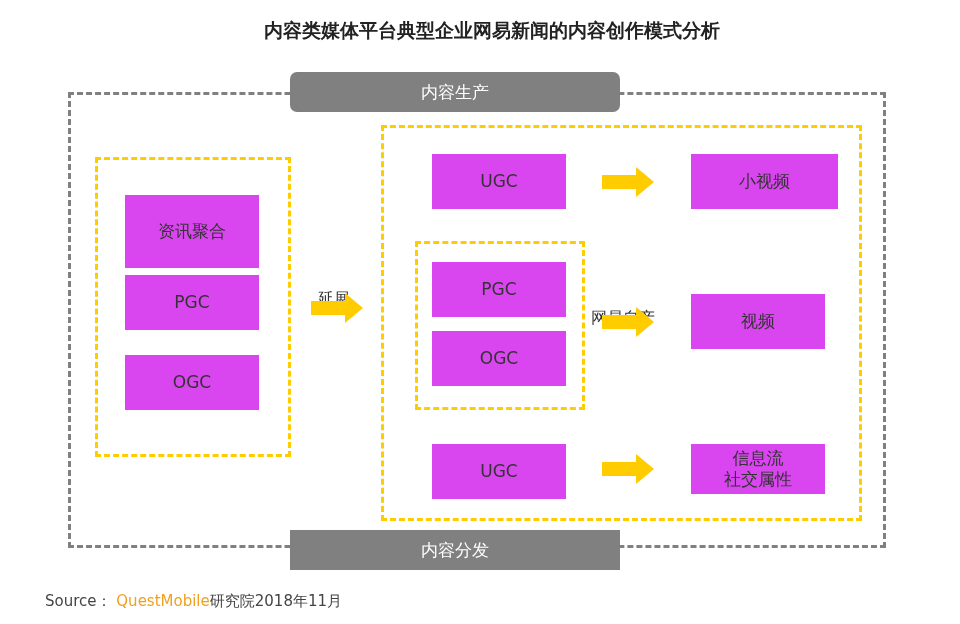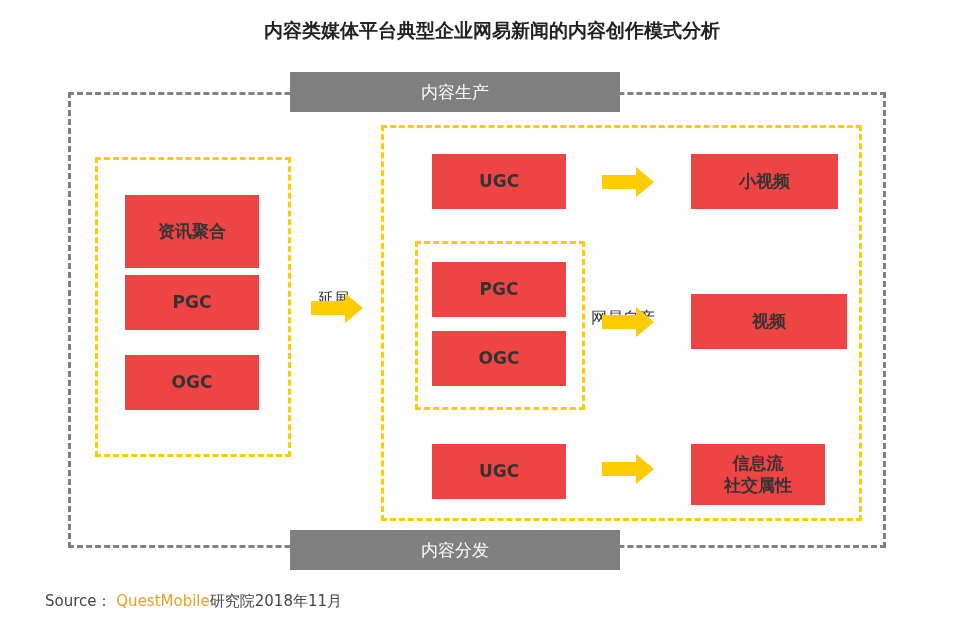--- a/index.html
+++ b/index.html
@@ -15,30 +15,30 @@
       font-size: 19px; font-weight: bold; color: #222;
     }
     .outer-dash {
       left: 68px; top: 92px; width: 818px; height: 456px;
       border: 3px dashed #808080; box-sizing: border-box;
     }
     .gray-label {
       background: #808080; color: #ffffff; font-size: 17px;
       display: flex; align-items: center; justify-content: center;
     }
-    .lbl-top { left: 290px; top: 72px; width: 330px; height: 40px; }
+    .lbl-top { left: 290px; top: 72px; width: 330px; height: 40px; border-radius: 7px; }
     .lbl-bottom { left: 290px; top: 530px; width: 330px; height: 40px; }
     .ydash { border: 3px dashed #FFCC00; box-sizing: border-box; }
     .left-group { left: 95px; top: 157px; width: 196px; height: 300px; }
     .right-group { left: 381px; top: 125px; width: 481px; height: 396px; }
     .inner-group { left: 415px; top: 241px; width: 170px; height: 169px; }
     .ybox {
-      background: #ef4444; color: #333;
+      background: #d946ef; color: #333;
       display: flex; align-items: center; justify-content: center;
-      text-align: right; font-size: 17px; line-height: 1.25; font-weight: bold;
+      text-align: right; font-size: 17px; line-height: 1.25;
     }
     .arrow { width: 52px; height: 30px; }
     .note { font-size: 16px; color: #333; margin-top: 29px; }
     .source { left: 45px; top: 592px; font-size: 15px; color: #444; }
     .source .brand { color: #F0A020; }
   </style>
 </head>
 <body>
 
 <div class="abs title">内容类媒体平台典型企业网易新闻的内容创作模式分析</div>
@@ -65,27 +65,27 @@
 </svg>
 <div class="abs ybox" style="left:691px;top:154px;width:147px;height:55px;">小视频</div>
 
 <div class="abs ydash inner-group"></div>
 <div class="abs ybox" style="left:432px;top:262px;width:134px;height:55px;">PGC</div>
 <div class="abs ybox" style="left:432px;top:331px;width:134px;height:55px;">OGC</div>
 <div class="abs note" style="left:591px;top:279px;">网易自产</div>
 <svg class="abs arrow" style="left:602px;top:307px;" viewBox="0 0 52 30">
   <polygon points="0,8 34,8 34,0 52,15 34,30 34,22 0,22" fill="#FFCC00"></polygon>
 </svg>
-<div class="abs ybox" style="left:691px;top:294px;width:156px;height:55px;">视频</div>
+<div class="abs ybox" style="left:691px;top:294px;width:134px;height:55px;">视频</div>
 
 <div class="abs ybox" style="left:432px;top:444px;width:134px;height:55px;">UGC</div>
 <svg class="abs arrow" style="left:602px;top:454px;" viewBox="0 0 52 30">
   <polygon points="0,8 34,8 34,0 52,15 34,30 34,22 0,22" fill="#FFCC00"></polygon>
 </svg>
-<div class="abs ybox" style="left:691px;top:444px;width:134px;height:61px;flex-direction:column;">
+<div class="abs ybox" style="left:691px;top:444px;width:134px;height:50px;flex-direction:column;">
   <span>信息流</span>
   <span>社交属性</span>
 </div>
 
 <div class="abs source">
   <span>Source：</span>
   <span class="brand">QuestMobile</span><span>研究院2018年11月</span>
 </div>
 
 </body></html>

